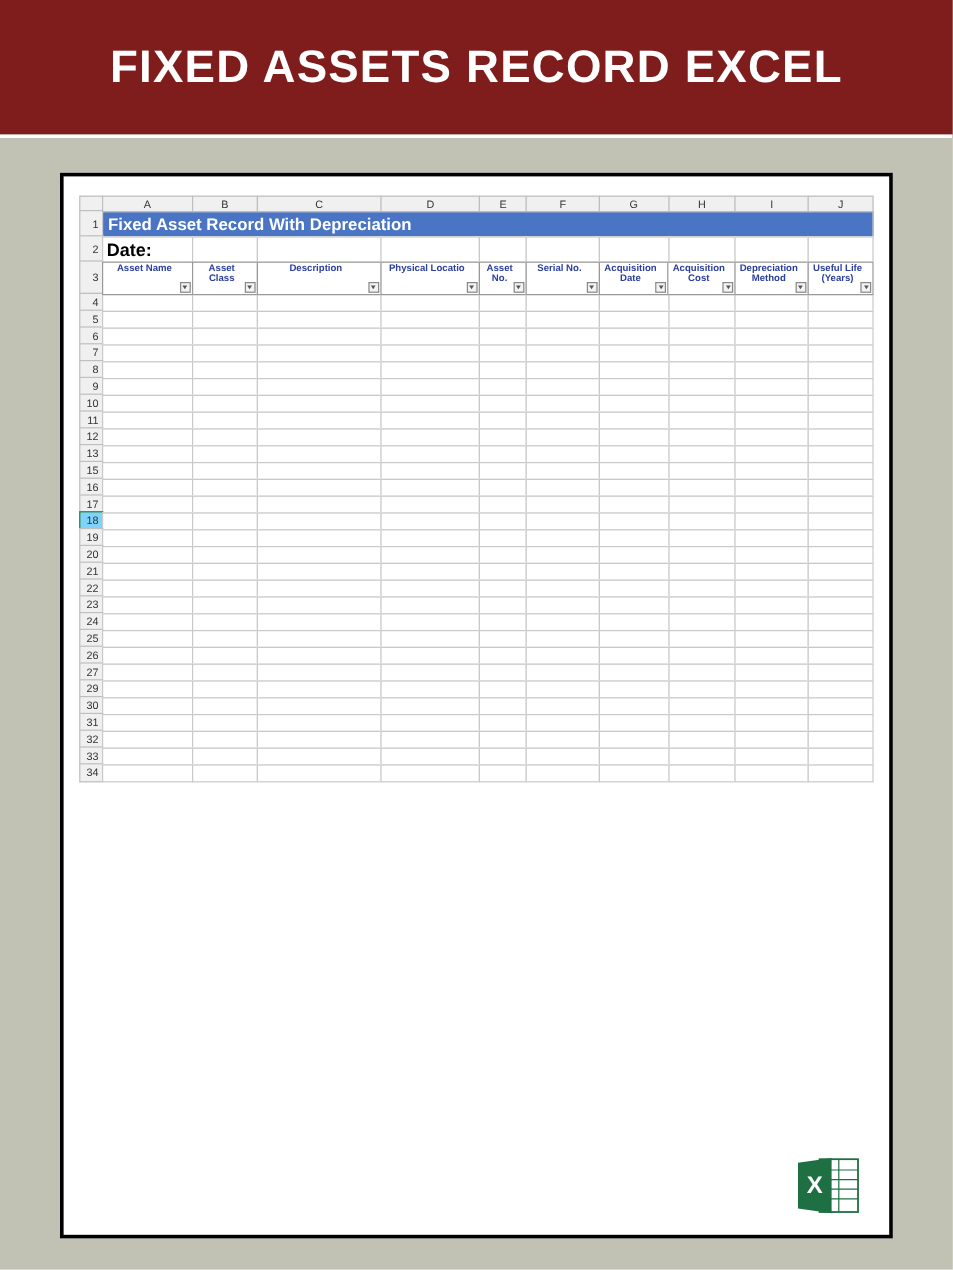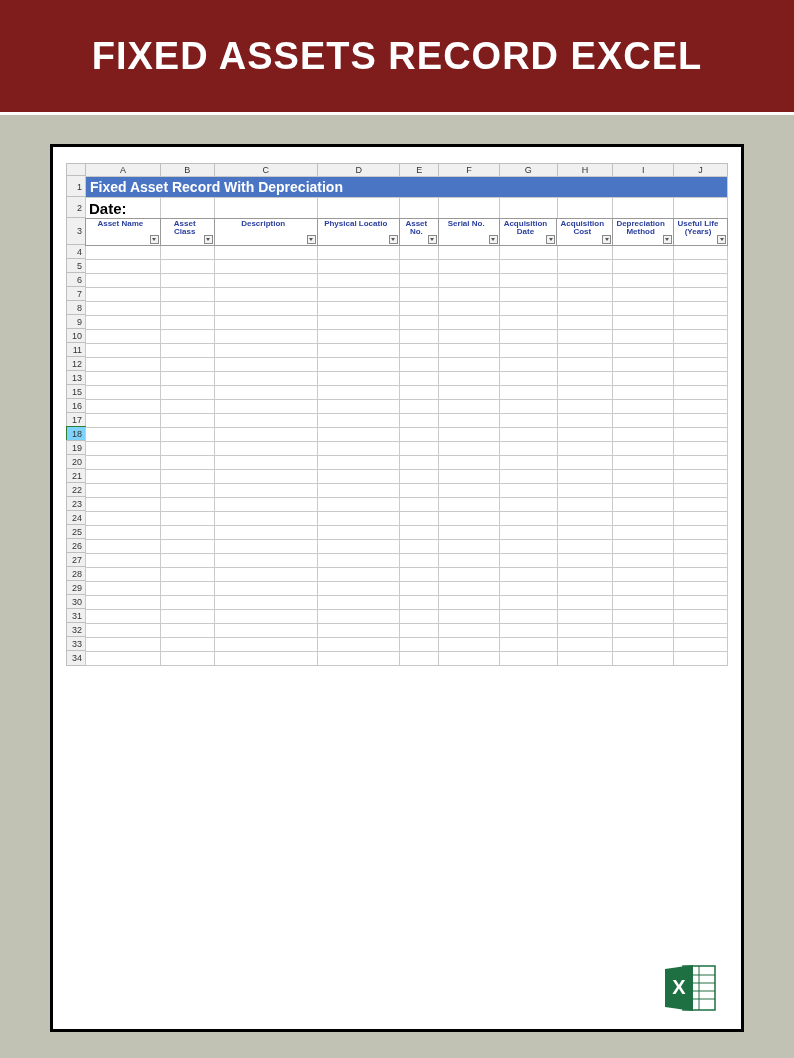--- a/index.html
+++ b/index.html
@@ -540,33 +540,20 @@
             <div class="cell wC"></div>
             <div class="cell wD"></div>
             <div class="cell wE"></div>
             <div class="cell wF"></div>
             <div class="cell wG"></div>
             <div class="cell wH"></div>
             <div class="cell wI"></div>
             <div class="cell wJ"></div>
           </div>
           <div class="grid-row">
-            <div class="row-header">28</div>
-            <div class="cell wA"></div>
-            <div class="cell wB"></div>
-            <div class="cell wC"></div>
-            <div class="cell wD"></div>
-            <div class="cell wE"></div>
-            <div class="cell wF"></div>
-            <div class="cell wG"></div>
-            <div class="cell wH"></div>
-            <div class="cell wI"></div>
-            <div class="cell wJ"></div>
-          </div>
-          <div class="grid-row">
             <div class="row-header">29</div>
             <div class="cell wA"></div>
             <div class="cell wB"></div>
             <div class="cell wC"></div>
             <div class="cell wD"></div>
             <div class="cell wE"></div>
             <div class="cell wF"></div>
             <div class="cell wG"></div>
             <div class="cell wH"></div>
             <div class="cell wI"></div>

